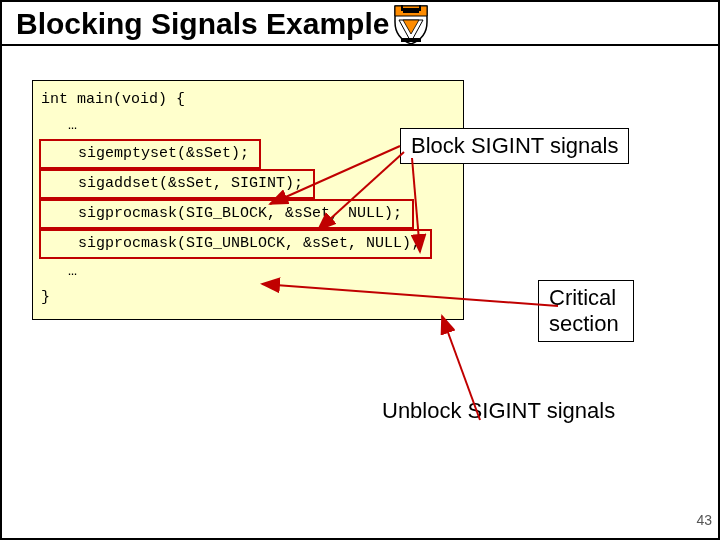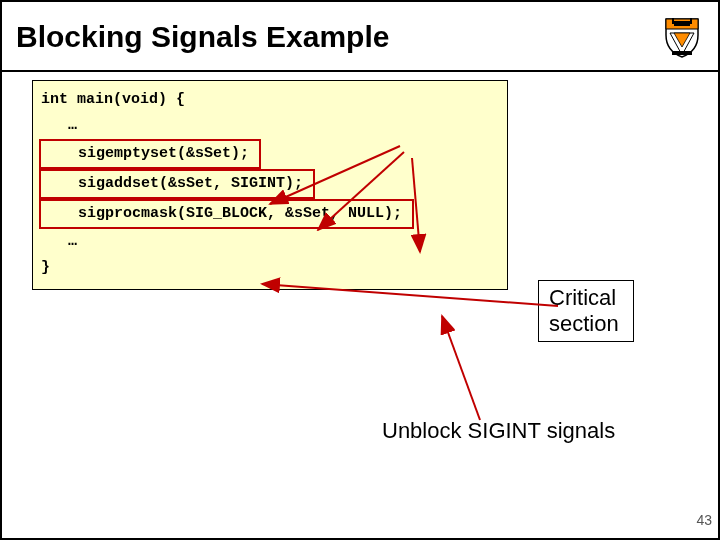--- a/index.html
+++ b/index.html
@@ -7,43 +7,42 @@
   .slide {
     width: 720px; height: 540px;
     border: 2px solid #000;
     position: relative;
     background: #fff;
   }
   .title-wrap {
     border-bottom: 2px solid #000;
     padding: 8px 14px 6px 14px;
     display: flex;
-    justify-content: space-between;
     align-items: center;
-    height: 70px;
+    height: 44px;
   }
   .title {
     font-size: 30px;
     font-weight: bold;
     color: #000;
   }
   .shield {
     width: 44px; height: 44px;
   }
   .codebox {
     position: absolute;
     left: 30px; top: 78px;
-    width: 476px;
+    width: 432px;
     background: #ffffcc;
     border: 1px solid #000;
     padding: 6px 8px 8px 8px;
     font-family: "Courier New", Courier, monospace;
     font-size: 15px;
     line-height: 26px;
-    font-weight: bold;
+    font-weight: normal;
     color: #000;
   }
   .codebox .line { white-space: pre; }
   .redbox {
     border: 2px solid #c00000;
     display: inline-block;
     padding: 0 10px;
     margin-left: -2px;
   }
   .label-block {
@@ -54,21 +53,21 @@
     padding: 4px 10px;
     color: #000;
   }
   .label-block.block-sig { left: 398px; top: 126px; }
   .label-block.critical {
     left: 536px; top: 278px;
     width: 96px;
   }
   .label-unblock {
     position: absolute;
-    left: 380px; top: 416px;
+    left: 380px; top: 396px;
     font-size: 22px;
     color: #000;
   }
   .pagenum {
     position: absolute;
     right: 6px; bottom: 10px;
     font-size: 14px; color: #555;
   }
   .arrow {
     stroke: #c00000;
@@ -102,24 +101,26 @@
       </svg>
     </span>
   </div>
 
   <div class="codebox">
     <div class="line">int main(void) {</div>
     <div class="line">   …</div>
     <div class="line"><span class="redbox">   sigemptyset(&amp;sSet);</span></div>
     <div class="line"><span class="redbox">   sigaddset(&amp;sSet, SIGINT);</span></div>
     <div class="line"><span class="redbox">   sigprocmask(SIG_BLOCK, &amp;sSet, NULL);</span></div>
+    <div class="line"><span class="redbox">   sigprocmask(SIG_UNBLOCK, &amp;sSet, NULL);</span></div>
     <div class="line">   …</div>
     <div class="line">}</div>
   </div>
 
+  <div class="label-block block-sig">Block SIGINT signals</div>
 
   <div class="label-block critical">
     <div>Critical</div>
     <div>section</div>
   </div>
 
   <div class="label-unblock">Unblock SIGINT signals</div>
 
   <div class="pagenum">43</div>
 

